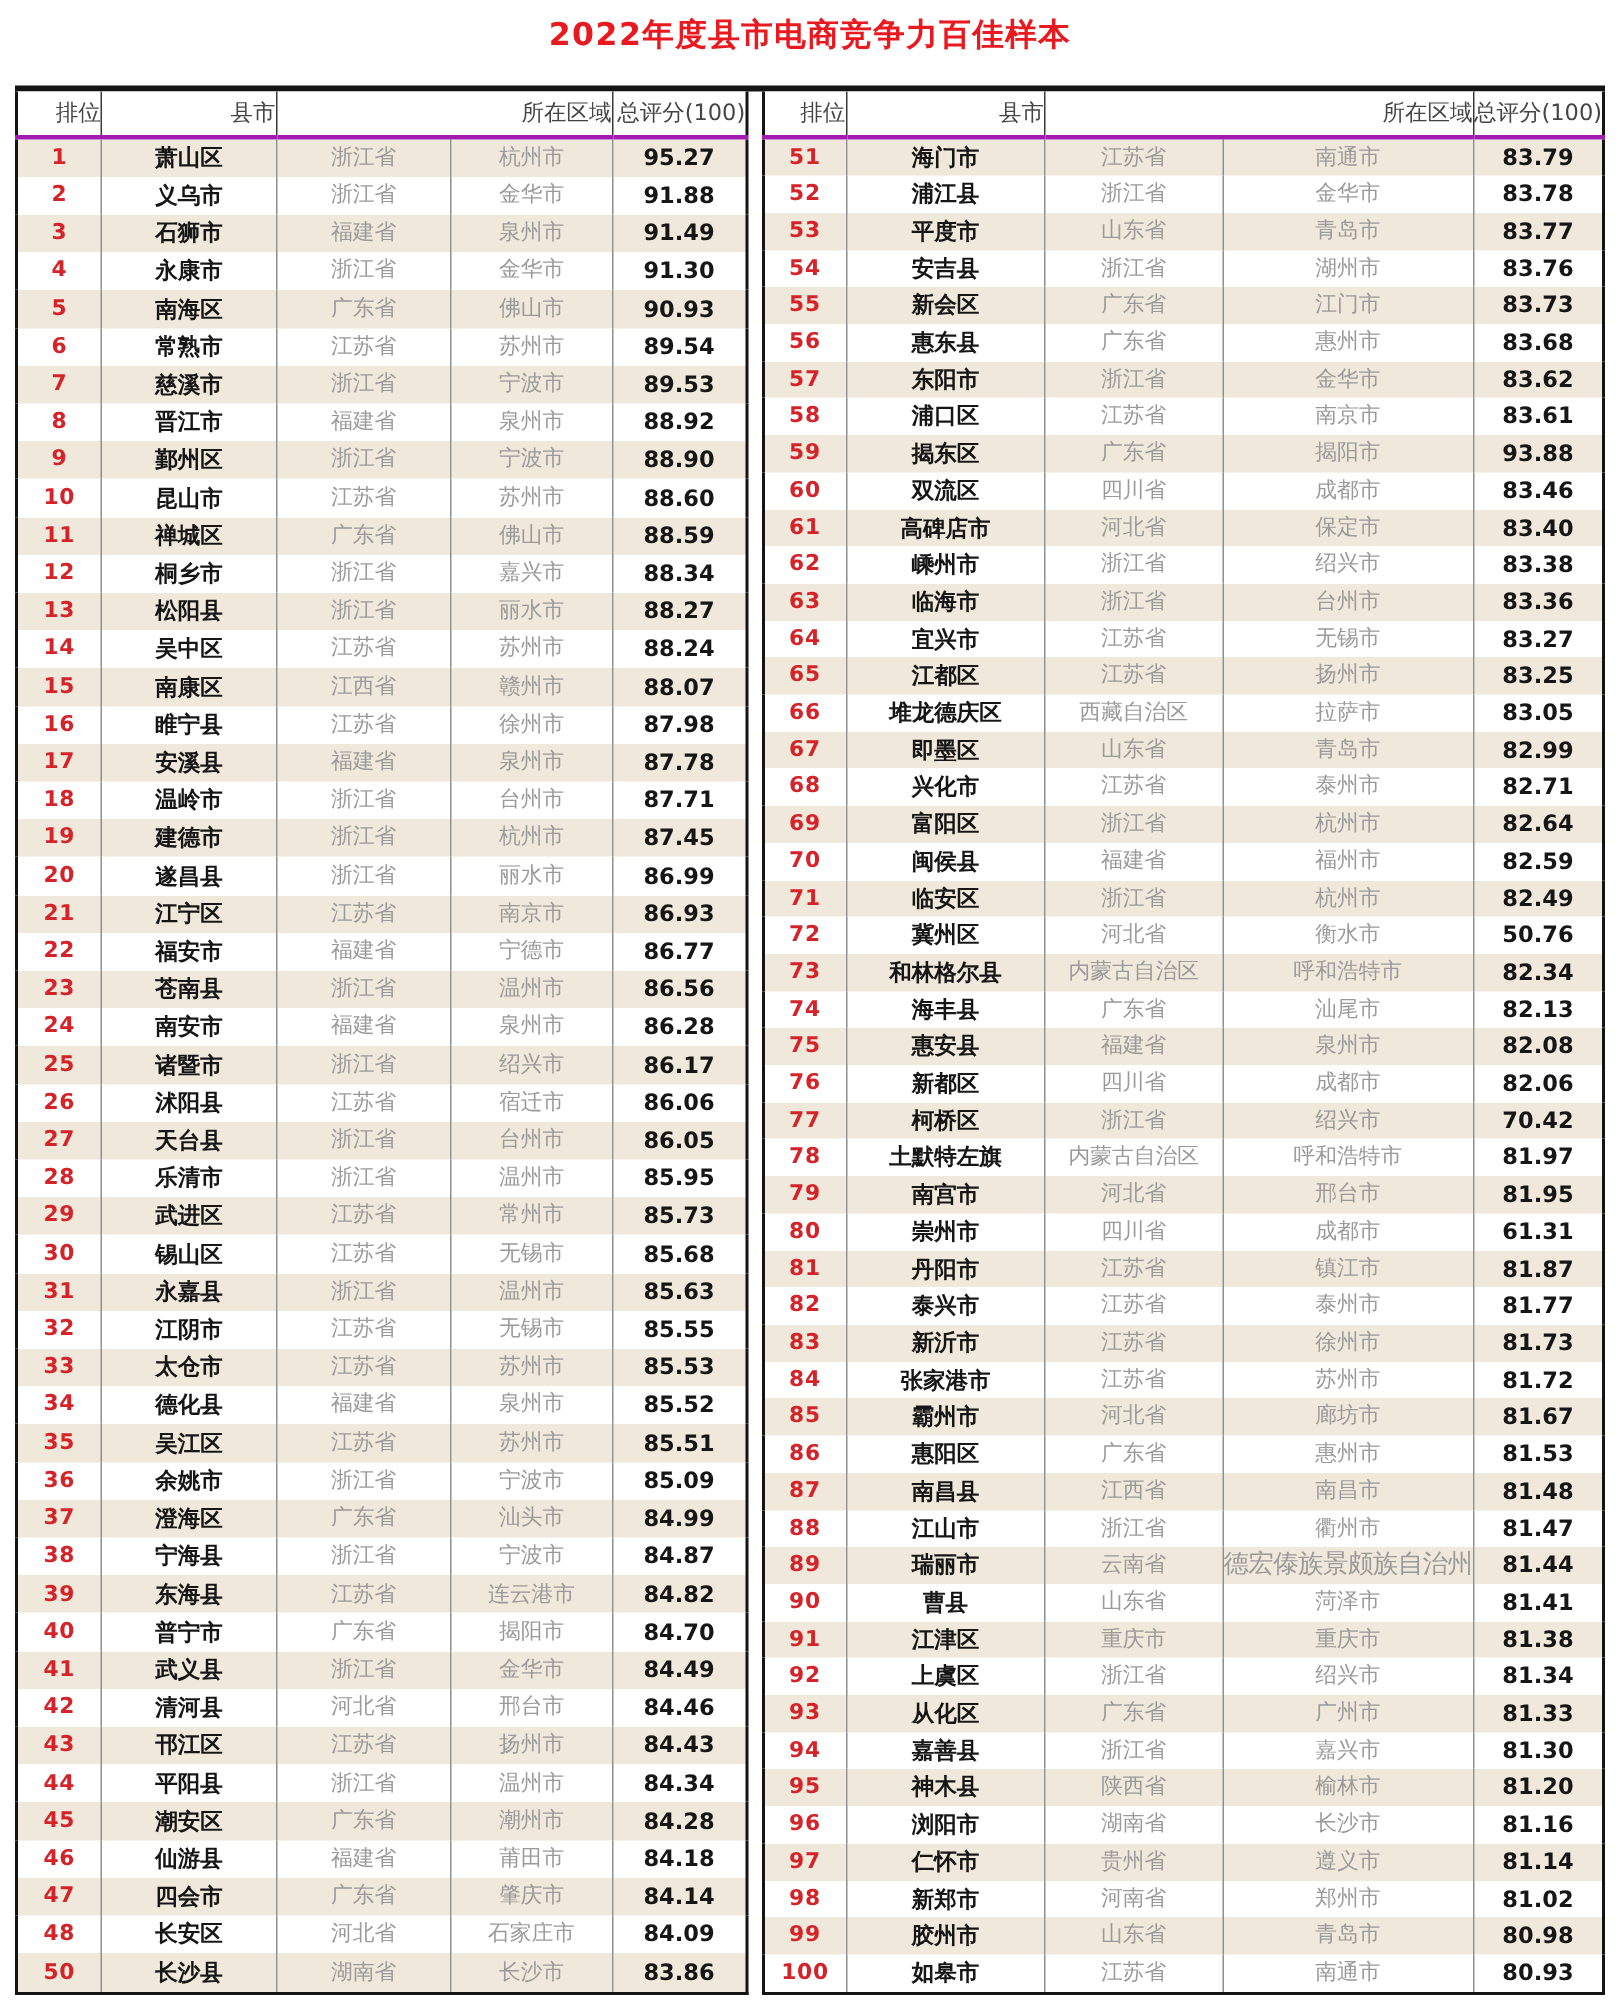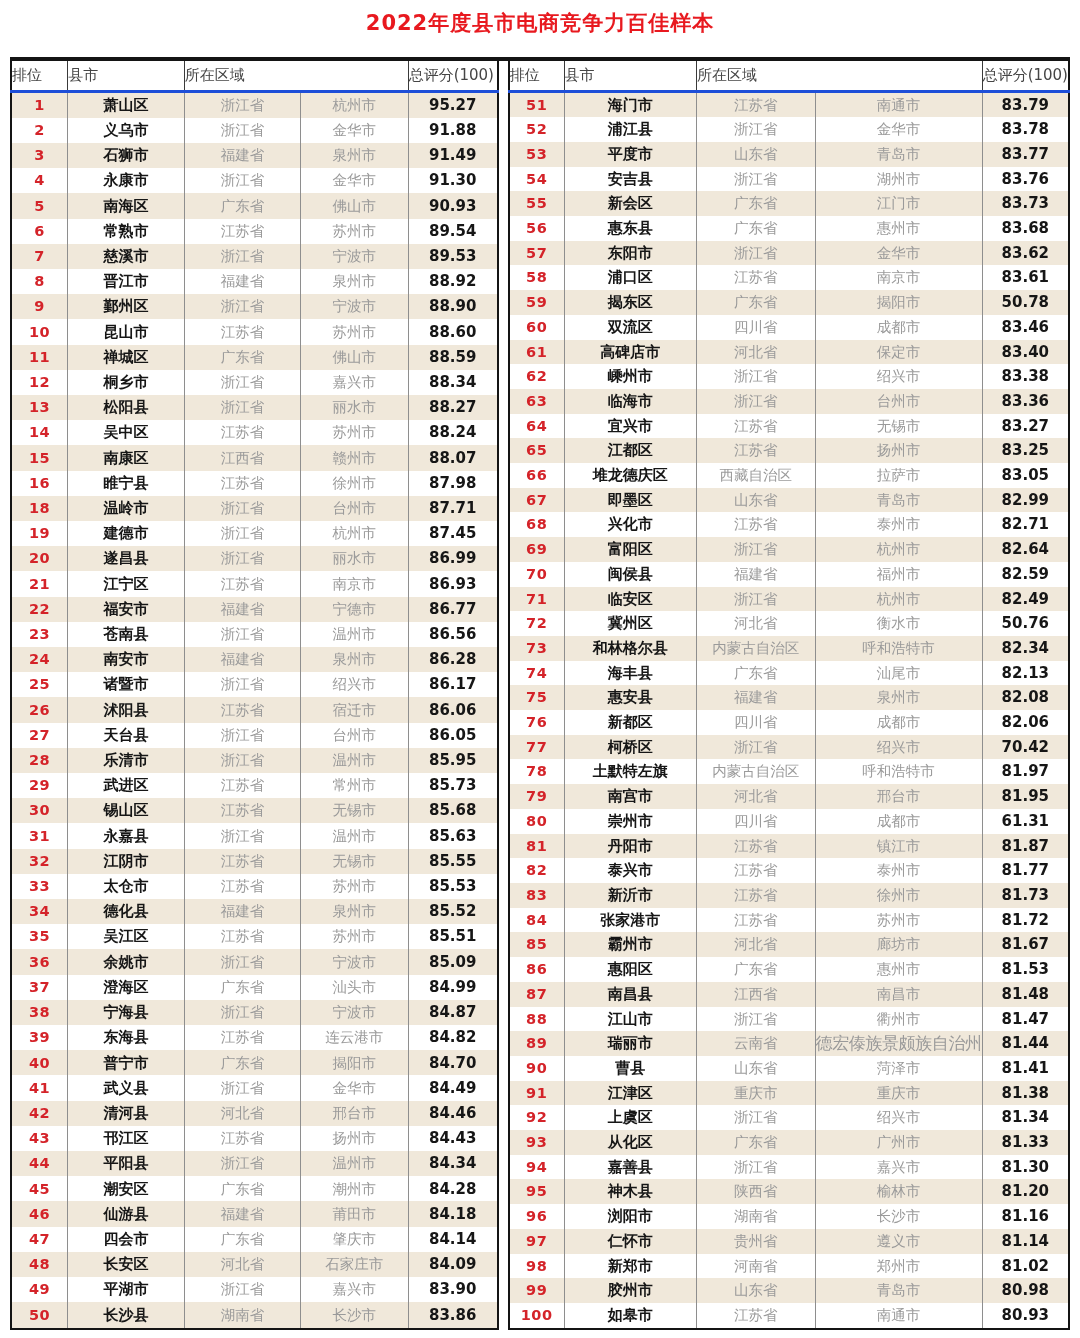--- a/index.html
+++ b/index.html
@@ -19,22 +19,22 @@
     display:flex; gap:9px;
     border-top:4px solid #141414;
   }
   table { border-collapse:collapse; table-layout:fixed; }
   table.rank-table {
     border-left:2px solid #141414; border-right:2px solid #141414;
     border-bottom:2px solid #141414;
   }
   th {
     height:30px; font-weight:normal; color:#454545; font-size:15px;
-    border-bottom:3px solid #1d4ed8; background:#ffffff;
-    white-space:nowrap; text-align:left;
+    border-bottom:3px solid #a21caf; background:#ffffff;
+    white-space:nowrap; text-align:right;
   }
   th + th { border-left:1px solid #3a3a3a; }
   td {
     height:24.7px; text-align:center; white-space:nowrap;
     overflow:hidden; line-height:24.7px;
   }
   td + td { border-left:1px solid #8e8e8e; }
   tbody tr:nth-child(odd) { background:#f0e8da; }
   tbody tr:nth-child(even) { background:#ffffff; }
   td.rank   { color:#d42329; font-weight:bold; font-size:14.5px; letter-spacing:0.5px; }
@@ -173,20 +173,27 @@
           <td class="score">88.07</td>
         </tr>
         <tr>
           <td class="rank">16</td>
           <td class="county">睢宁县</td>
           <td class="province">江苏省</td>
           <td class="city">徐州市</td>
           <td class="score">87.98</td>
         </tr>
         <tr>
+          <td class="rank">17</td>
+          <td class="county">安溪县</td>
+          <td class="province">福建省</td>
+          <td class="city">泉州市</td>
+          <td class="score">87.78</td>
+        </tr>
+        <tr>
           <td class="rank">18</td>
           <td class="county">温岭市</td>
           <td class="province">浙江省</td>
           <td class="city">台州市</td>
           <td class="score">87.71</td>
         </tr>
         <tr>
           <td class="rank">19</td>
           <td class="county">建德市</td>
           <td class="province">浙江省</td>
@@ -388,27 +395,20 @@
           <td class="province">广东省</td>
           <td class="city">肇庆市</td>
           <td class="score">84.14</td>
         </tr>
         <tr>
           <td class="rank">48</td>
           <td class="county">长安区</td>
           <td class="province">河北省</td>
           <td class="city">石家庄市</td>
           <td class="score">84.09</td>
-        </tr>
-        <tr>
-          <td class="rank">49</td>
-          <td class="county">平湖市</td>
-          <td class="province">浙江省</td>
-          <td class="city">嘉兴市</td>
-          <td class="score">83.90</td>
         </tr>
         <tr>
           <td class="rank">50</td>
           <td class="county">长沙县</td>
           <td class="province">湖南省</td>
           <td class="city">长沙市</td>
           <td class="score">83.86</td>
         </tr>
       </tbody>
   </table>
@@ -484,21 +484,21 @@
           <td class="county">浦口区</td>
           <td class="province">江苏省</td>
           <td class="city">南京市</td>
           <td class="score">83.61</td>
         </tr>
         <tr>
           <td class="rank">59</td>
           <td class="county">揭东区</td>
           <td class="province">广东省</td>
           <td class="city">揭阳市</td>
-          <td class="score">50.78</td>
+          <td class="score">93.88</td>
         </tr>
         <tr>
           <td class="rank">60</td>
           <td class="county">双流区</td>
           <td class="province">四川省</td>
           <td class="city">成都市</td>
           <td class="score">83.46</td>
         </tr>
         <tr>
           <td class="rank">61</td>

